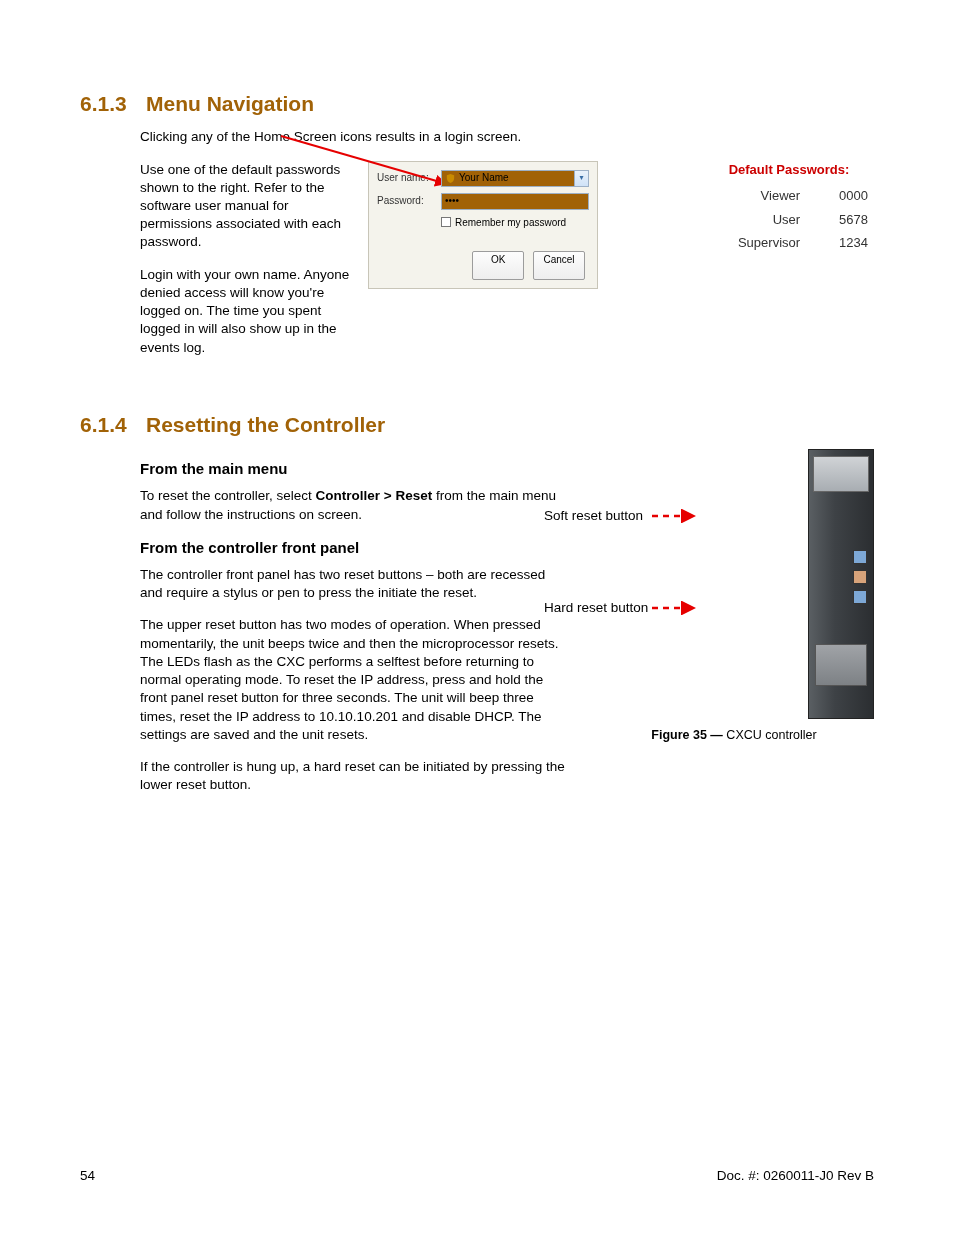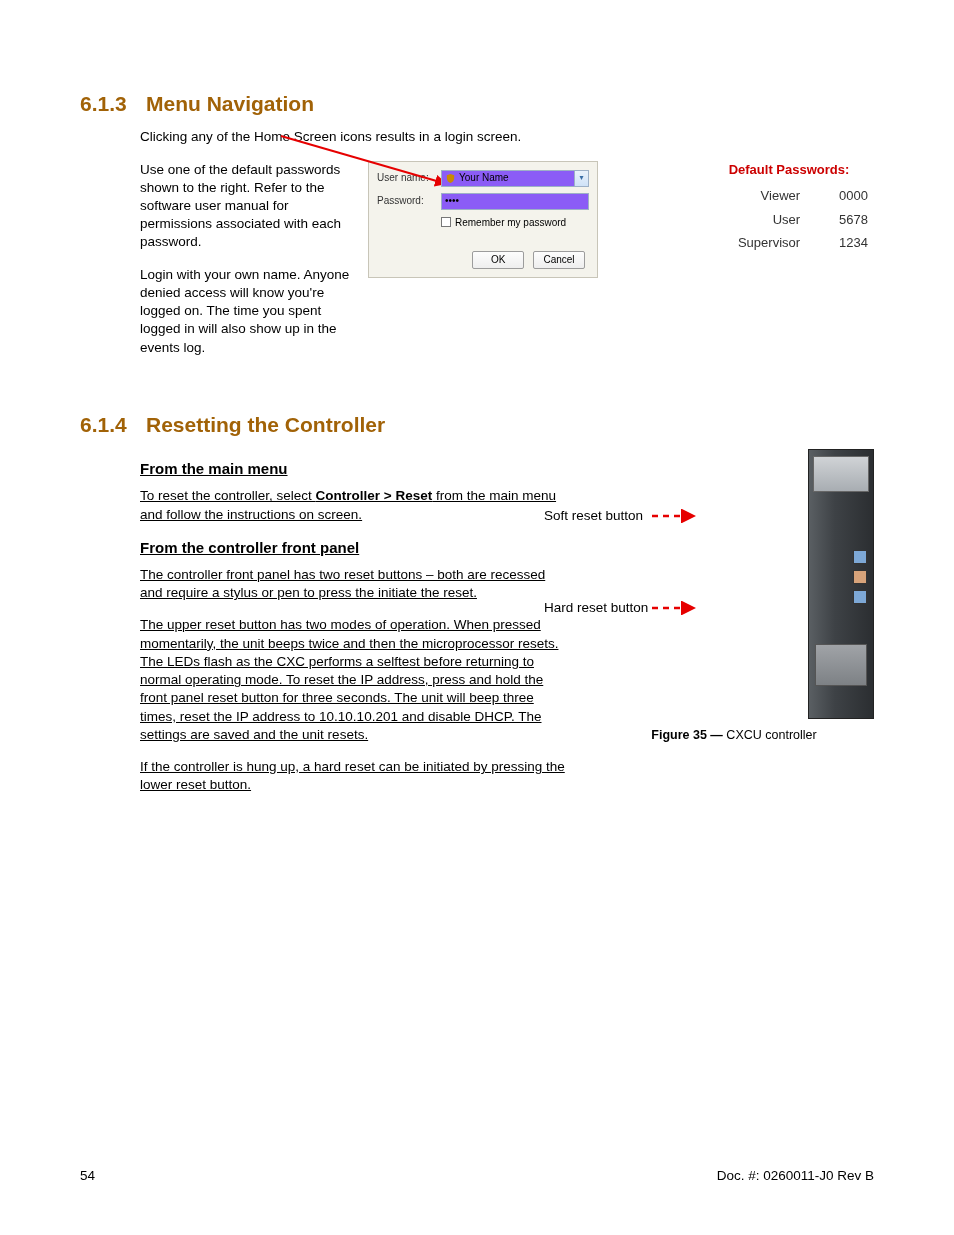--- a/index.html
+++ b/index.html
@@ -44,21 +44,21 @@
     border: 1px solid #c8c5b8;
     font-family: Tahoma, Arial, sans-serif;
     font-size: 10px;
     padding: 8px 8px 8px 8px;
     position: relative;
   }
   .login-row { display:flex; align-items:center; margin-bottom:6px; gap:6px;}
   .login-label { flex:0 0 58px; color:#333;}
   .login-field {
     flex:1;
-    background:#8b5cf6;
+    background:#a16207;
     border:1px solid #9db0c6;
     height:17px;
     display:flex;
     align-items:center;
     padding:0 3px;
     position:relative;
     font-size:10px;
   }
   .login-field.username { justify-content:flex-start; }
   .login-field.username .icon-shield {
@@ -73,21 +73,21 @@
   }
   .remember-row { padding-left:64px; display:flex; align-items:center; gap:4px; margin-bottom:22px;}
   .remember-row .cb { width:10px;height:10px;border:1px solid #777;background:#fff;}
   .login-buttons { text-align:right; padding-right:4px;}
   .login-buttons .btn {
     display:inline-block;
     background:linear-gradient(#fdfdfd,#eee);
     border:1px solid #9c9c9c;
     border-radius:2px;
     min-width:52px;
-    height:18px;
+    height:29px;
     line-height:16px;
     text-align:center;
     font-size:10px;
     margin-left:6px;
   }
   .passwords-col { flex: 0 0 170px; margin-left:auto; text-align:center;}
   .passwords-col .hdr { color:#c00; font-weight:bold; font-size:13px; margin-bottom:6px; }
   .passwords-col table { width:100%; border-collapse:collapse; font-size:13px; color:#333;}
   .passwords-col td { padding:3px 6px; }
   .passwords-col td.role { text-align:right; padding-right:20px;}
@@ -95,21 +95,21 @@
 
   .arrow-svg { position:absolute; pointer-events:none; }
 
   .section-614 { margin-top: 40px; }
   .row-614 {
     display:flex;
     gap:24px;
     align-items:flex-start;
     margin-left:60px;
   }
-  .col-text-614 { flex: 0 0 430px; text-decoration: underline; }
+  .col-text-614 { flex: 0 0 430px; }
   .col-fig-614 { flex:1; position:relative; text-align:center; }
 
   .controller-fig {
     position:relative;
     width: 200px;
     margin-left:auto;
   }
   .ctrl-body {
     width:66px;height:270px;
     background:linear-gradient(90deg,#5a5f63,#3e4246 40%,#2b2e31);

